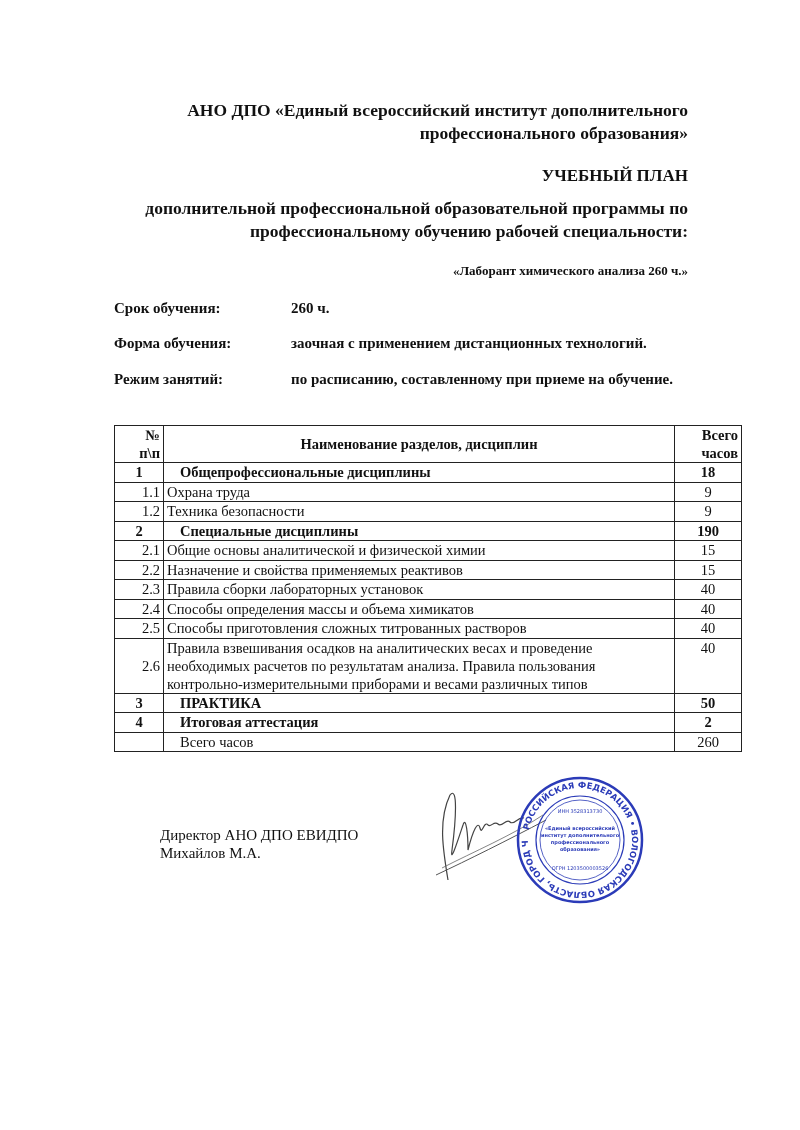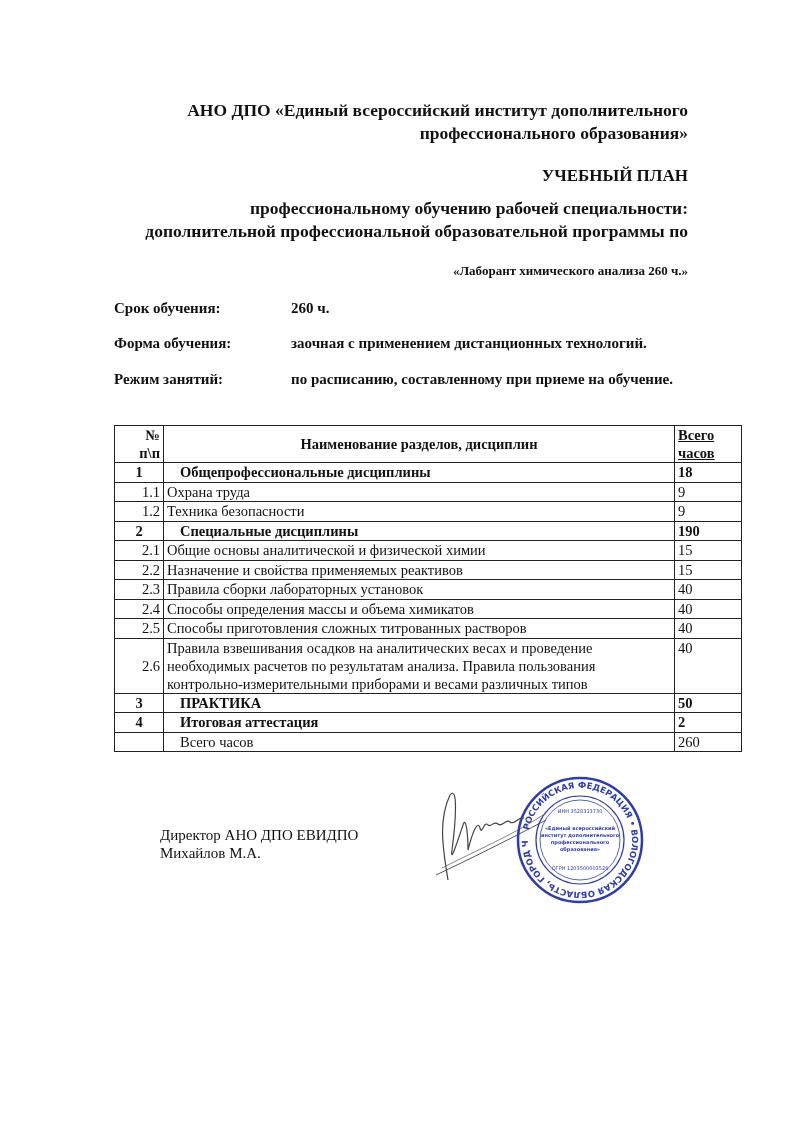--- a/index.html
+++ b/index.html
@@ -15,48 +15,48 @@
   .meta .k { position: absolute; left: 0; white-space: nowrap; }
   .meta .v { position: absolute; left: 145px; white-space: nowrap; margin-left: 32px; }
   .m1 { top: 298px; } .m2 { top: 333px; } .m3 { top: 369px; }
 
   table.plan { position: absolute; left: 114px; top: 425px; width: 628px;
                border-collapse: collapse; font-size: 14.5px; }
   table.plan td, table.plan th { border: 1.3px solid #222; padding: 0 3px; line-height: 18px; }
   table.plan th { font-weight: bold; }
   .c-num { width: 42px; text-align: right; }
   .c-num.ctr { text-align: center; }
-  .c-hrs { width: 60px; text-align: left; }
+  .c-hrs { width: 60px; text-align: center; }
   .bold td { font-weight: bold; }
   .indent { padding-left: 16px !important; }
   .hdr th { height: 36px; }
   .hdr .c-num { text-align: right; line-height: 18px; }
-  .hdr .c-hrs { line-height: 18px; text-decoration: underline; }
+  .hdr .c-hrs { text-align: right; line-height: 18px; }
   td.top { vertical-align: top; }
   tr.r { height: 19.5px; }
 
   .sign { position: absolute; left: 160px; top: 826px; font-size: 15px; line-height: 18px; }
   .stamp { position: absolute; left: 515px; top: 775px; width: 130px; height: 130px; }
   .signature { position: absolute; left: 428px; top: 780px; width: 120px; height: 110px; }
 </style>
 </head>
 <body>
 
 <div class="page">
 
   <div class="center h-org">
     <div>АНО ДПО «Единый всероссийский институт дополнительного</div>
     <div>профессионального образования»</div>
   </div>
 
   <div class="center h-title">УЧЕБНЫЙ ПЛАН</div>
 
   <div class="center h-sub">
+    <div>дополнительной профессиональной образовательной программы по</div>
     <div>профессиональному обучению рабочей специальности:</div>
-    <div>дополнительной профессиональной образовательной программы по</div>
   </div>
 
   <div class="center h-prog">«Лаборант химического анализа 260 ч.»</div>
 
   <div class="meta m1">
     <span class="k">Срок обучения:</span>
     <span class="v">260 ч.</span>
   </div>
   <div class="meta m2">
     <span class="k">Форма обучения:</span>

